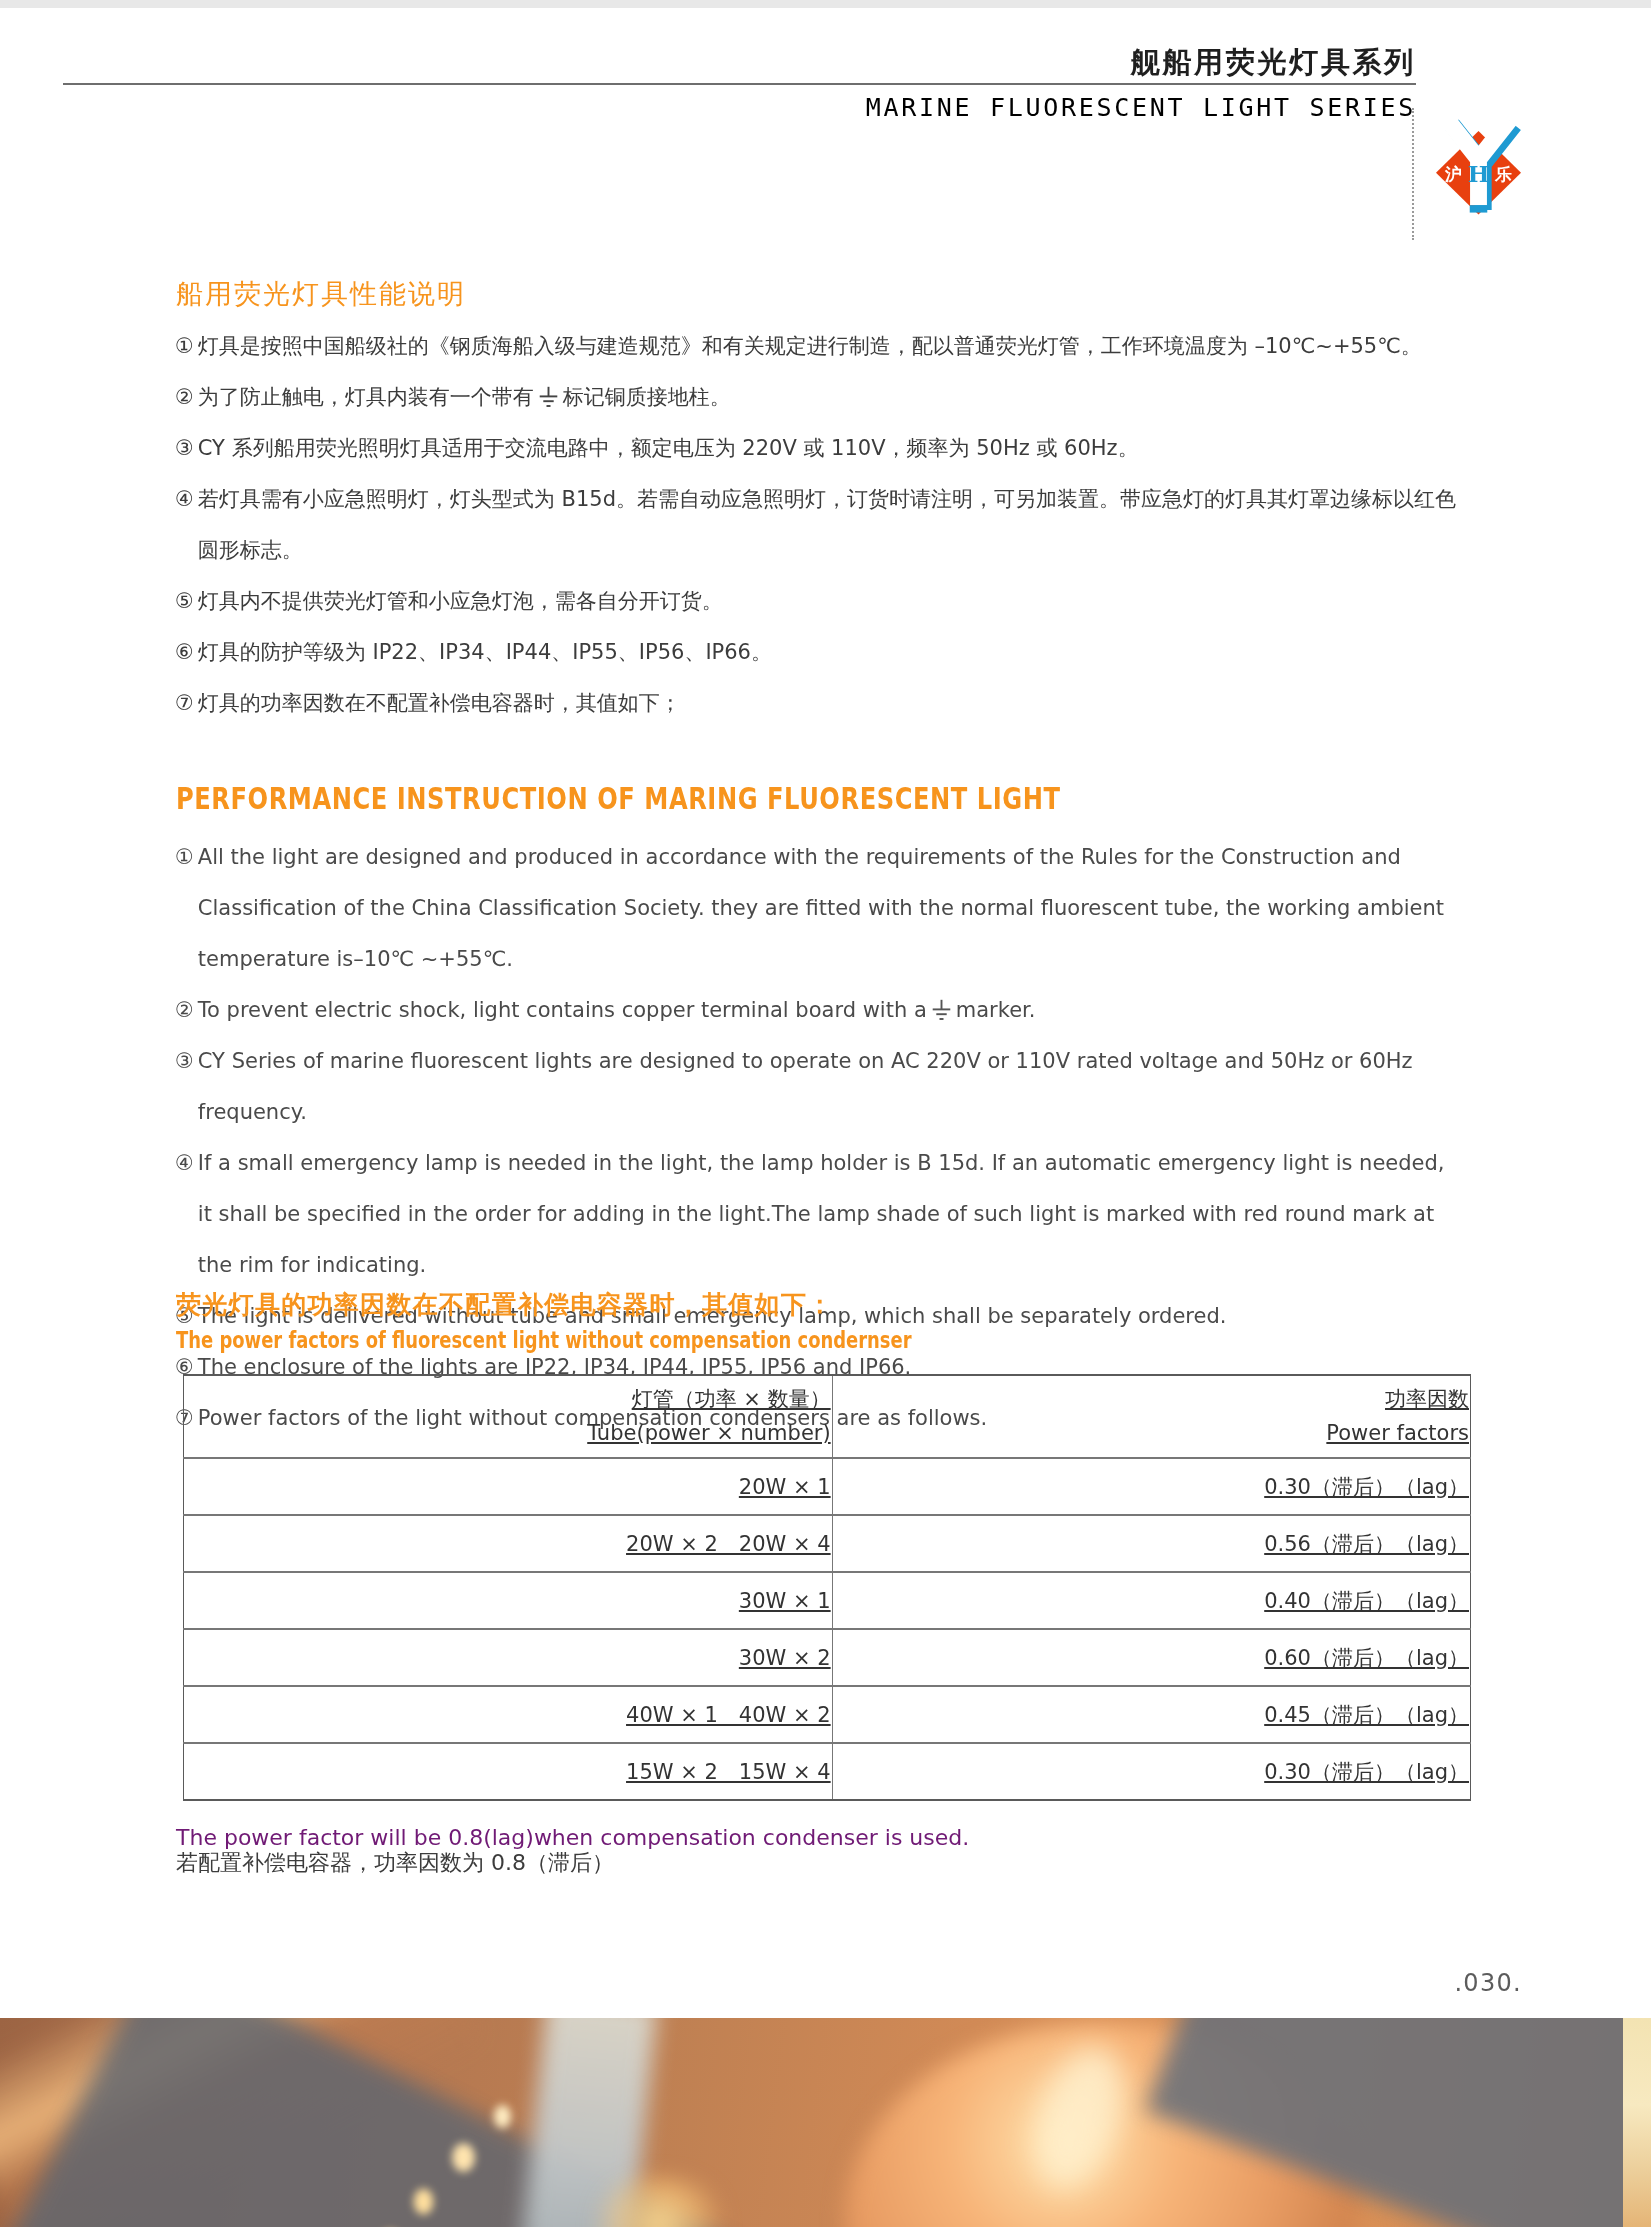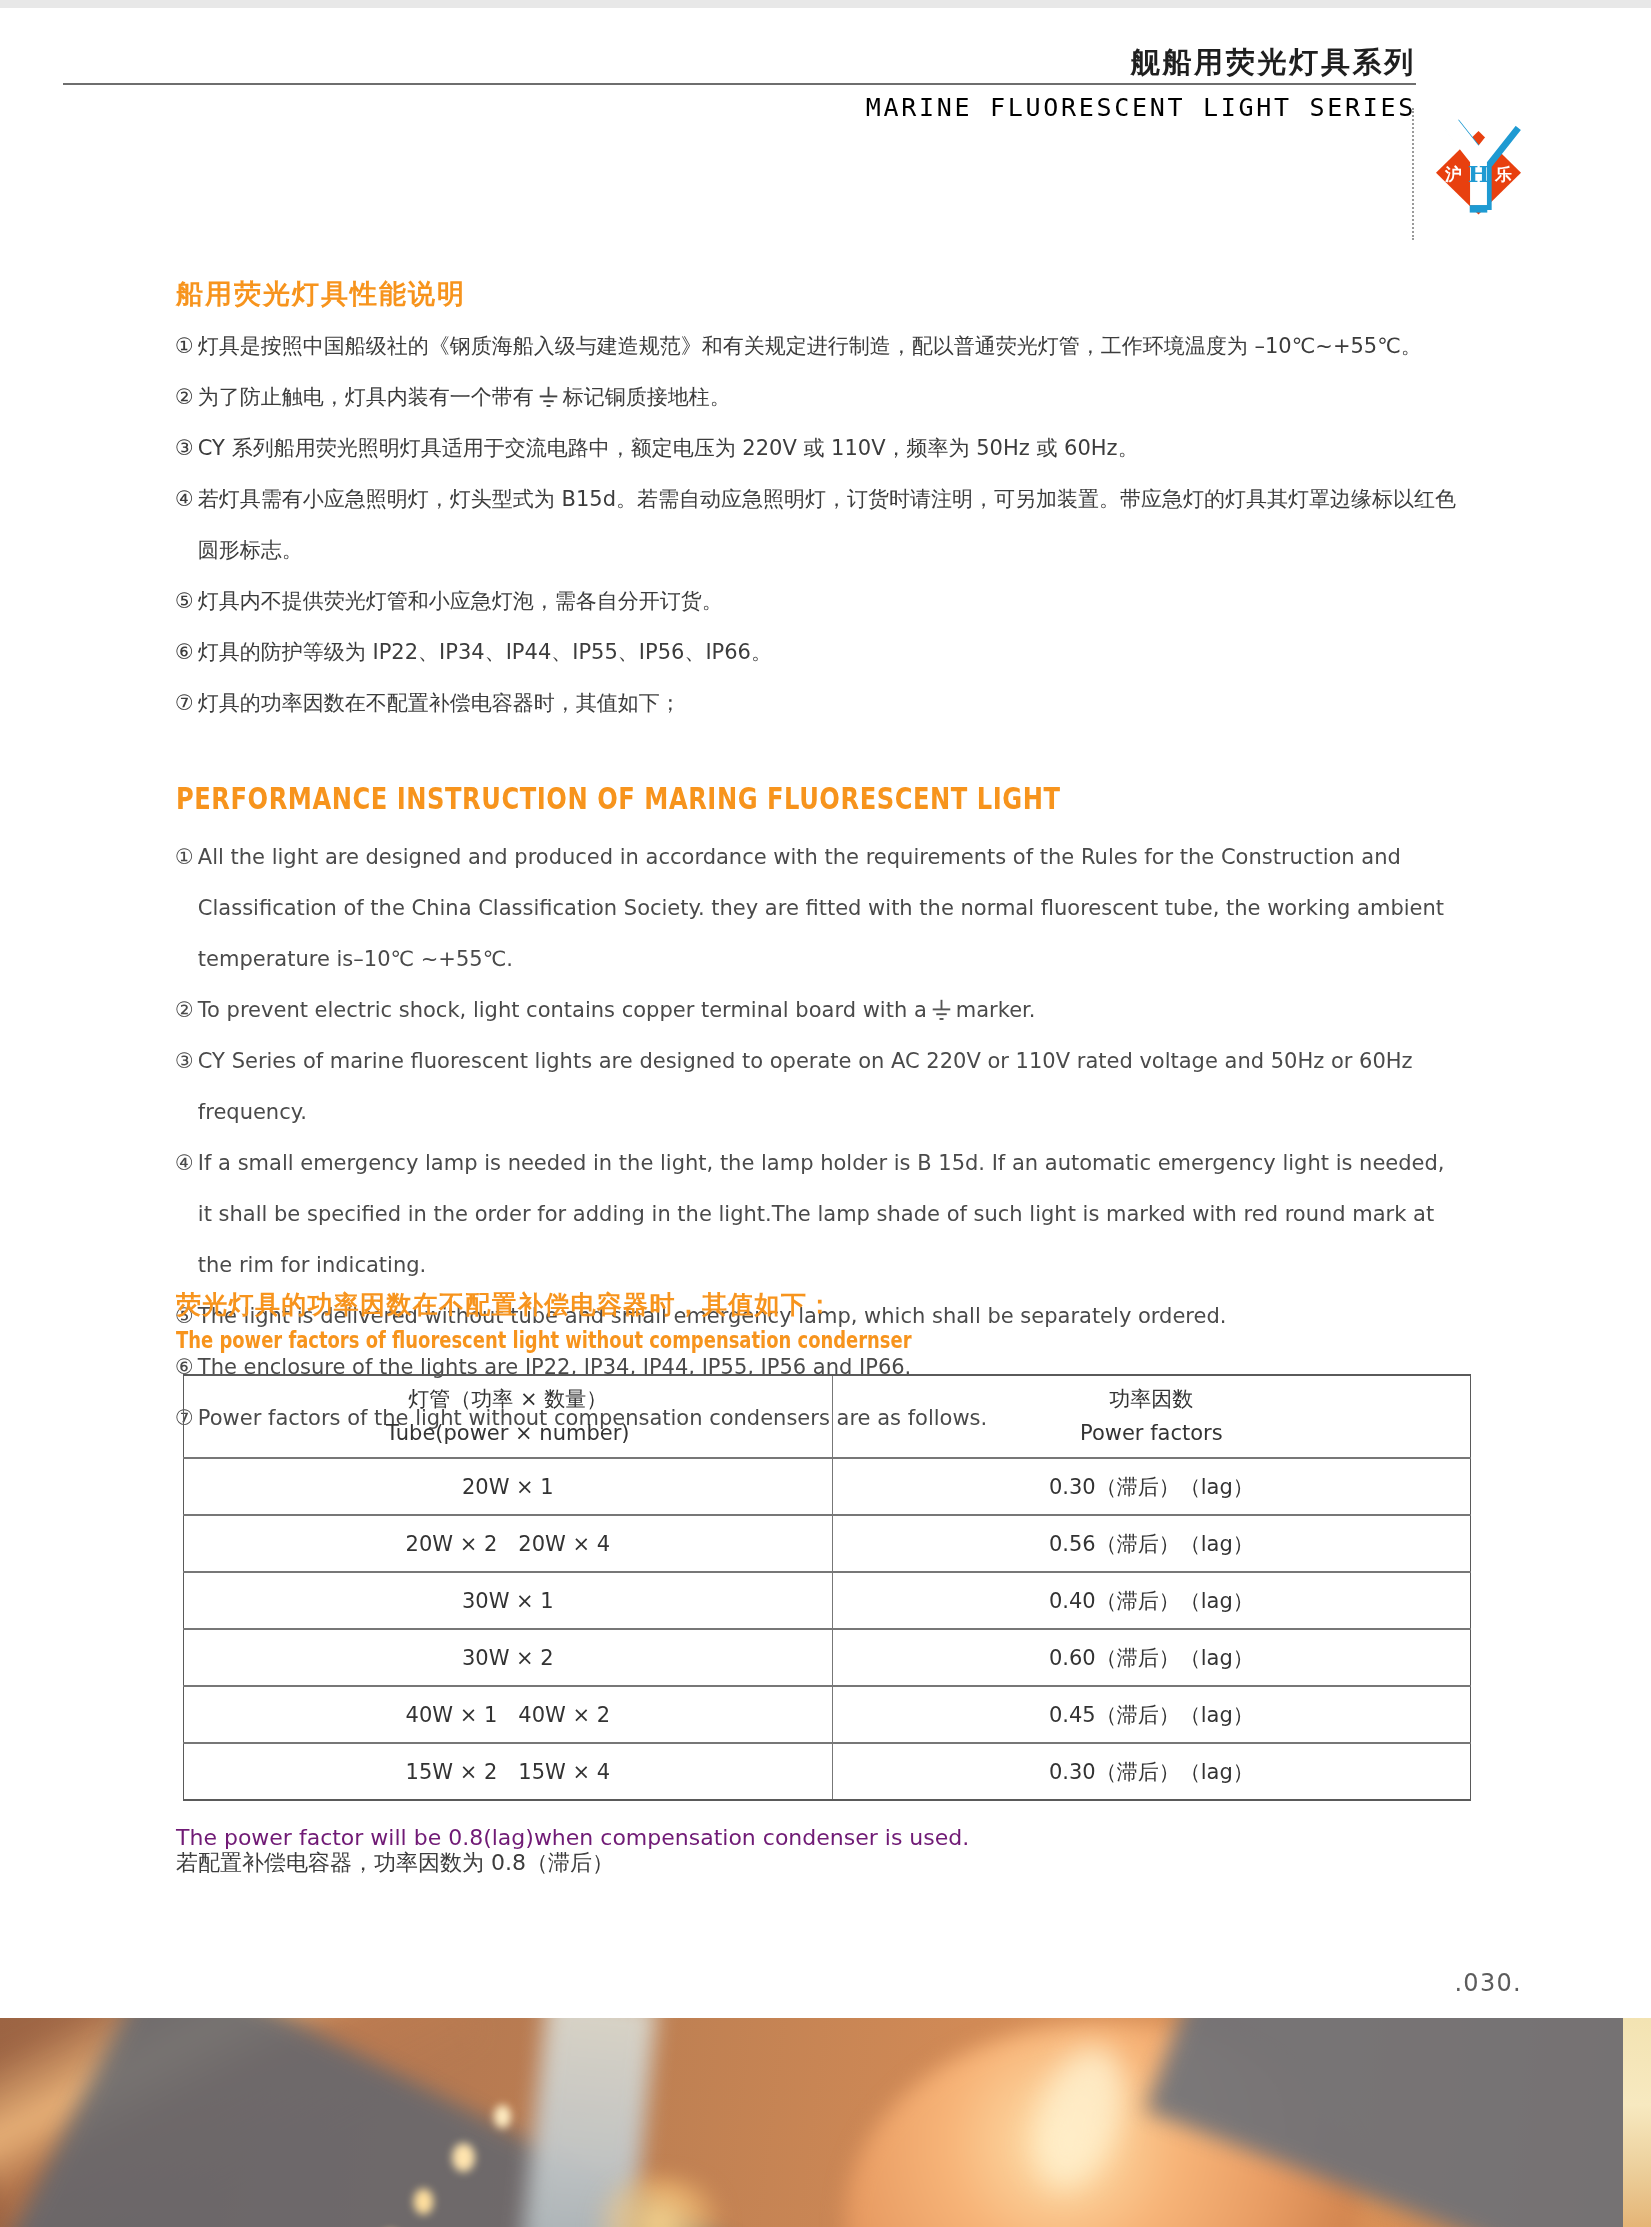--- a/index.html
+++ b/index.html
@@ -25,21 +25,21 @@
   }
   .hdr-dotted {
     position:absolute; top:100px; left:1412px; height:132px; width:0;
     border-left:2px dotted #9a9a9a;
   }
   .hdr-logo { position:absolute; top:104px; left:1431px; width:95px; height:108px; }
 
   
   .sec-heading-zh {
     position:absolute; left:176px;
-    font-size:27px; font-weight:bold; letter-spacing:2px; color:#F7941D;
+    font-size:27px; font-weight:normal; letter-spacing:2px; color:#F7941D;
   }
   .list { position:absolute; left:175px; width:1282px; }
   .li { display:flex; align-items:flex-start; line-height:51px; font-size:21px; }
   .li .num { flex:0 0 auto; margin-right:4px; }
   .li .txt { flex:1 1 auto; }
   .list-zh .li { color:#3c3c3c; }
   .list-en .li { color:#4a4a4a; }
 
   .gnd { display:inline-block; width:21px; height:24px; vertical-align:-6px; margin:0 4px; }
 
@@ -56,21 +56,21 @@
   .subheading-en { font-size:23px; }
 
   
   .pf-table {
     position:absolute; left:183px; top:1366px; width:1288px;
     border-collapse:collapse; table-layout:fixed;
     font-size:21px; color:#333;
   }
   .pf-table col.c1 { width:50.4%; }
   .pf-table td {
-    border:0.7px solid #777; text-align:center; vertical-align:middle;
+    border:0.7px solid #777; text-align:right; vertical-align:middle;text-decoration:underline;
   }
   .pf-table tr.hdr td { border-top:2px solid #5a5a5a; height:79px; line-height:1.6; }
   .pf-table tr.row td { border-top:2px double #777; height:53px; white-space:pre; }
   .pf-table tr.row:last-child td { border-bottom:2px solid #5a5a5a; }
   .pf-table td:first-child { border-left:1.3px solid #5a5a5a; }
   .pf-table td:last-child { border-right:1.3px solid #5a5a5a; }
 
   .note-zh { position:absolute; left:176px; top:1840px; font-size:22px; color:#3c3c3c; }
   .note-en { position:absolute; left:176px; top:1817px; font-size:22px; color:#701a75; }
 

